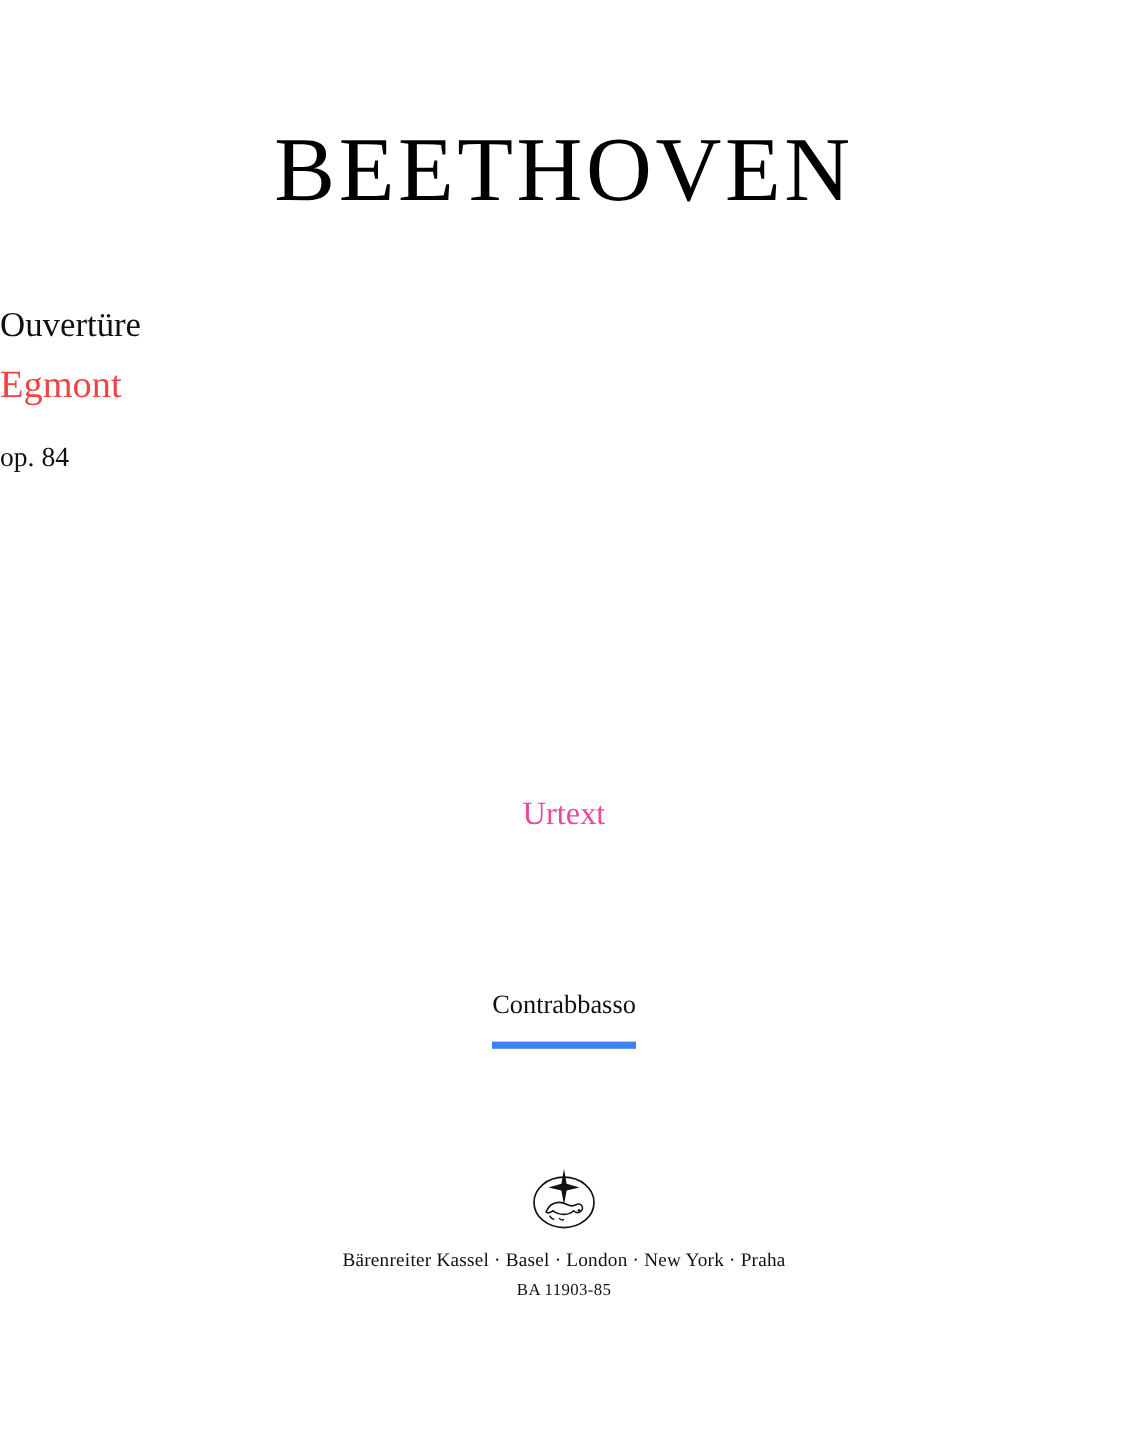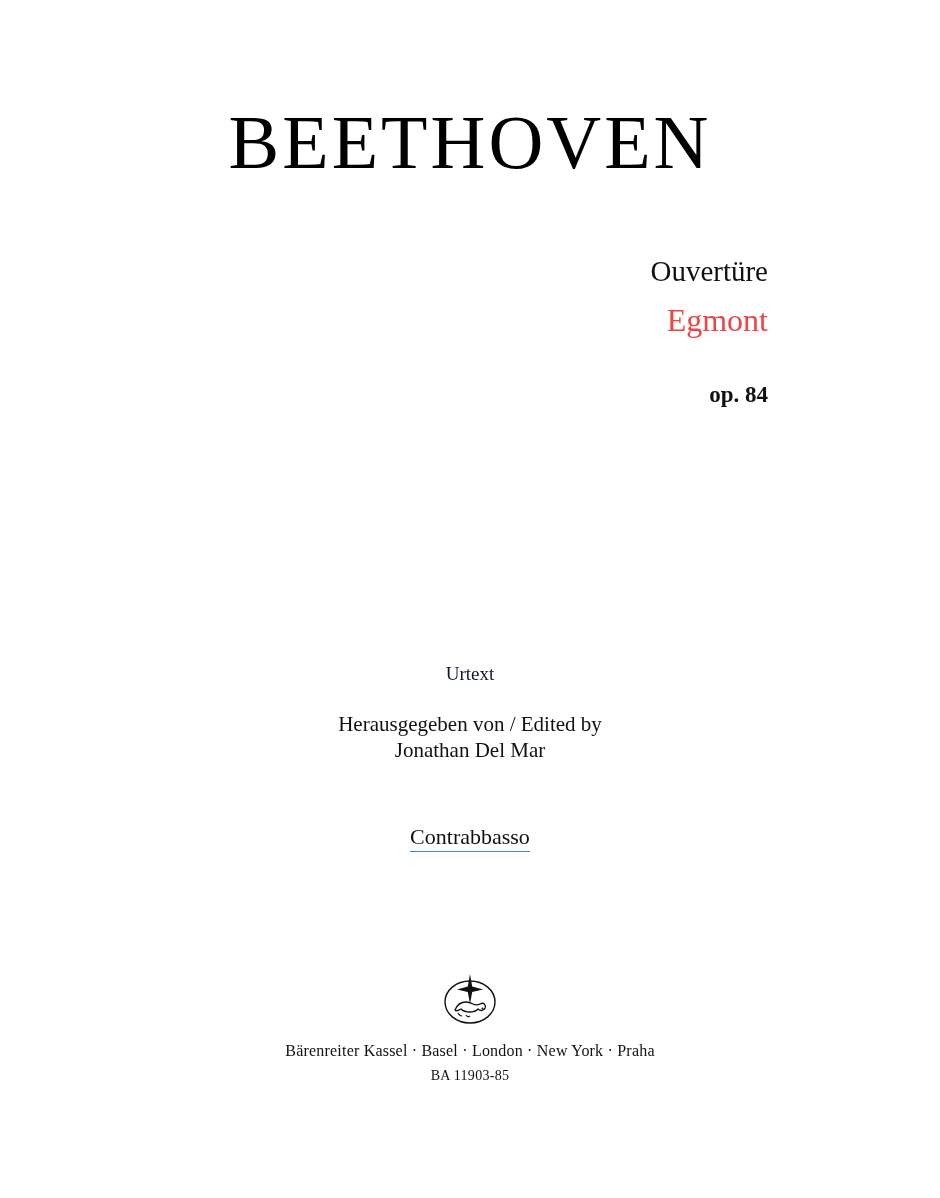--- a/index.html
+++ b/index.html
@@ -33,70 +33,69 @@
     line-height: 1;
     font-weight: 400;
     color: #000000;
   }
 
   .work-block {
     position: absolute;
     top: 253px;
     left: 0;
     width: 768px;
-    text-align: right;
+    text-align: left;
   }
   .work-genre {
     font-size: 29px;
     line-height: 1.25;
     color: #111;
   }
   .work-title {
     font-size: 32px;
     line-height: 1.3;
     margin-top: 11px;
     color: #ef4444;
   }
   .opus {
-    margin-top: 40px;
+    margin-top: 26px;
     font-size: 23px;
     color: #111;
-    font-weight: bold;
   }
 
   .edition-block {
     position: absolute;
     top: 663px;
     left: 0;
     width: 940px;
     text-align: center;
   }
   .urtext {
-    font-size: 19px;
-    color: #0f172a;
+    font-size: 27px;
+    color: #ec4899;
   }
   .editor-lines {
     margin-top: 27px;
     font-size: 21px;
     line-height: 1.22;
     color: #111;
   }
 
   .part-name {
     position: absolute;
     top: 824px;
     left: 0;
     width: 940px;
     text-align: center;
     font-size: 22px;
     color: #111;
   }
   .part-name span {
-    border-bottom: 1px solid #3b82f6;
-    padding-bottom: 2px;
+    border-bottom: 6px solid #3b82f6;
+    padding-bottom: 19px;
     margin-top: 36px;
   }
 
   .logo {
     position: absolute;
     top: 966px;
     left: 50%;
     transform: translateX(-50%);
     width: 64px;
     height: 64px;
@@ -129,24 +128,20 @@
   <div class="composer">BEETHOVEN</div>
 
   <div class="work-block">
     <div class="work-genre">Ouvertüre</div>
     <div class="work-title">Egmont</div>
     <div class="opus">op. 84</div>
   </div>
 
   <div class="edition-block">
     <div class="urtext">Urtext</div>
-    <div class="editor-lines">
-      <div>Herausgegeben von / Edited by</div>
-      <div>Jonathan Del Mar</div>
-    </div>
   </div>
 
   <div class="part-name">
     <span>Contrabbasso</span>
   </div>
 
   <div class="logo">
     <svg viewBox="0 0 64 64" width="64" height="64" aria-hidden="true">
       <ellipse cx="32" cy="36" rx="25" ry="21" fill="none" stroke="#111" stroke-width="1.4"></ellipse>
       <path d="M32 8 L34.2 20.5 L45 23.5 L34.2 26 L32 38 L29.8 26 L19 23.5 L29.8 20.5 Z" fill="#111"></path>

